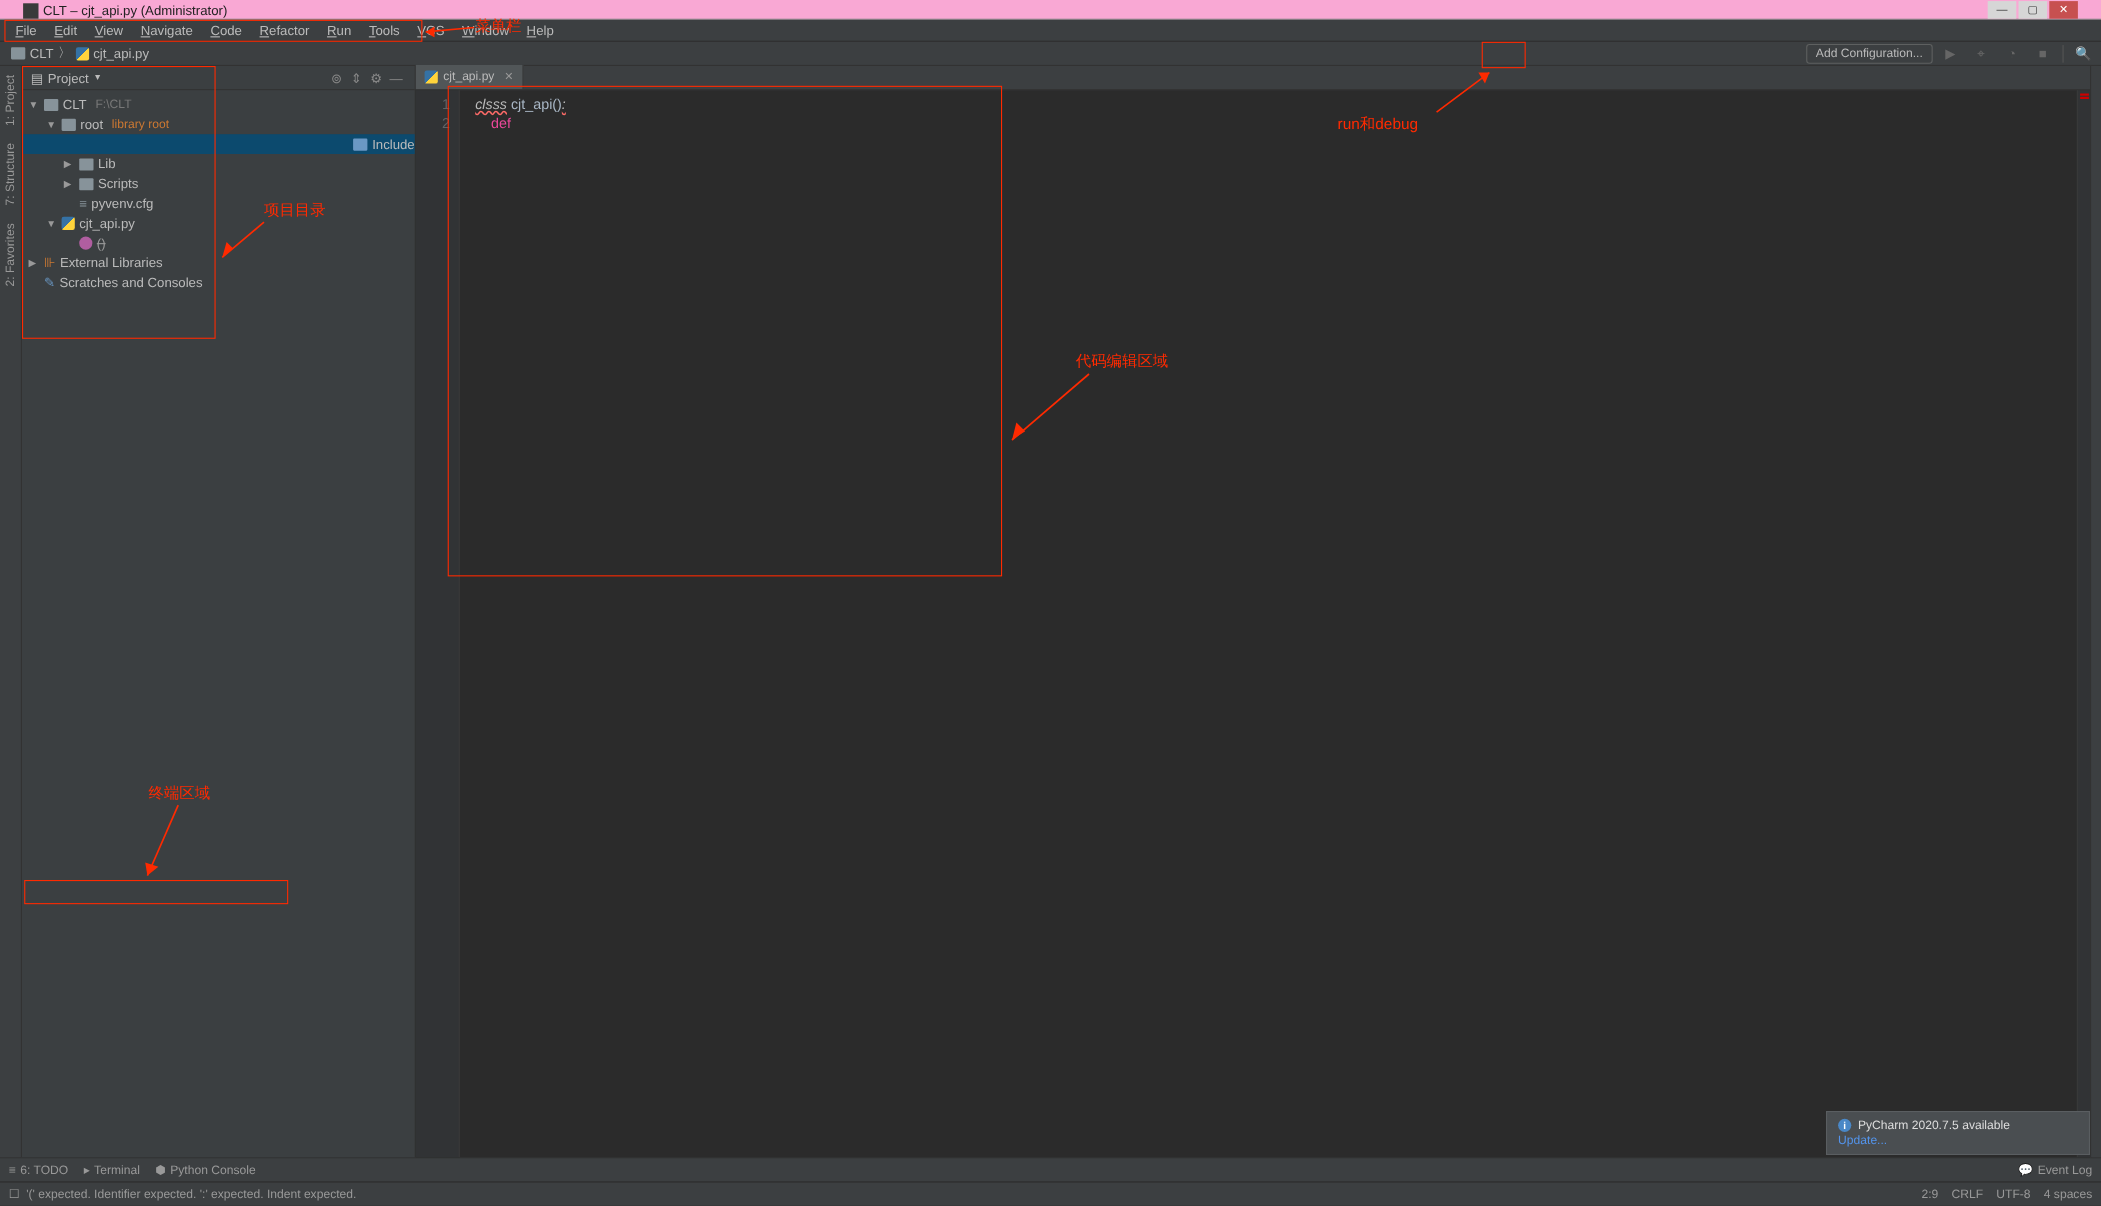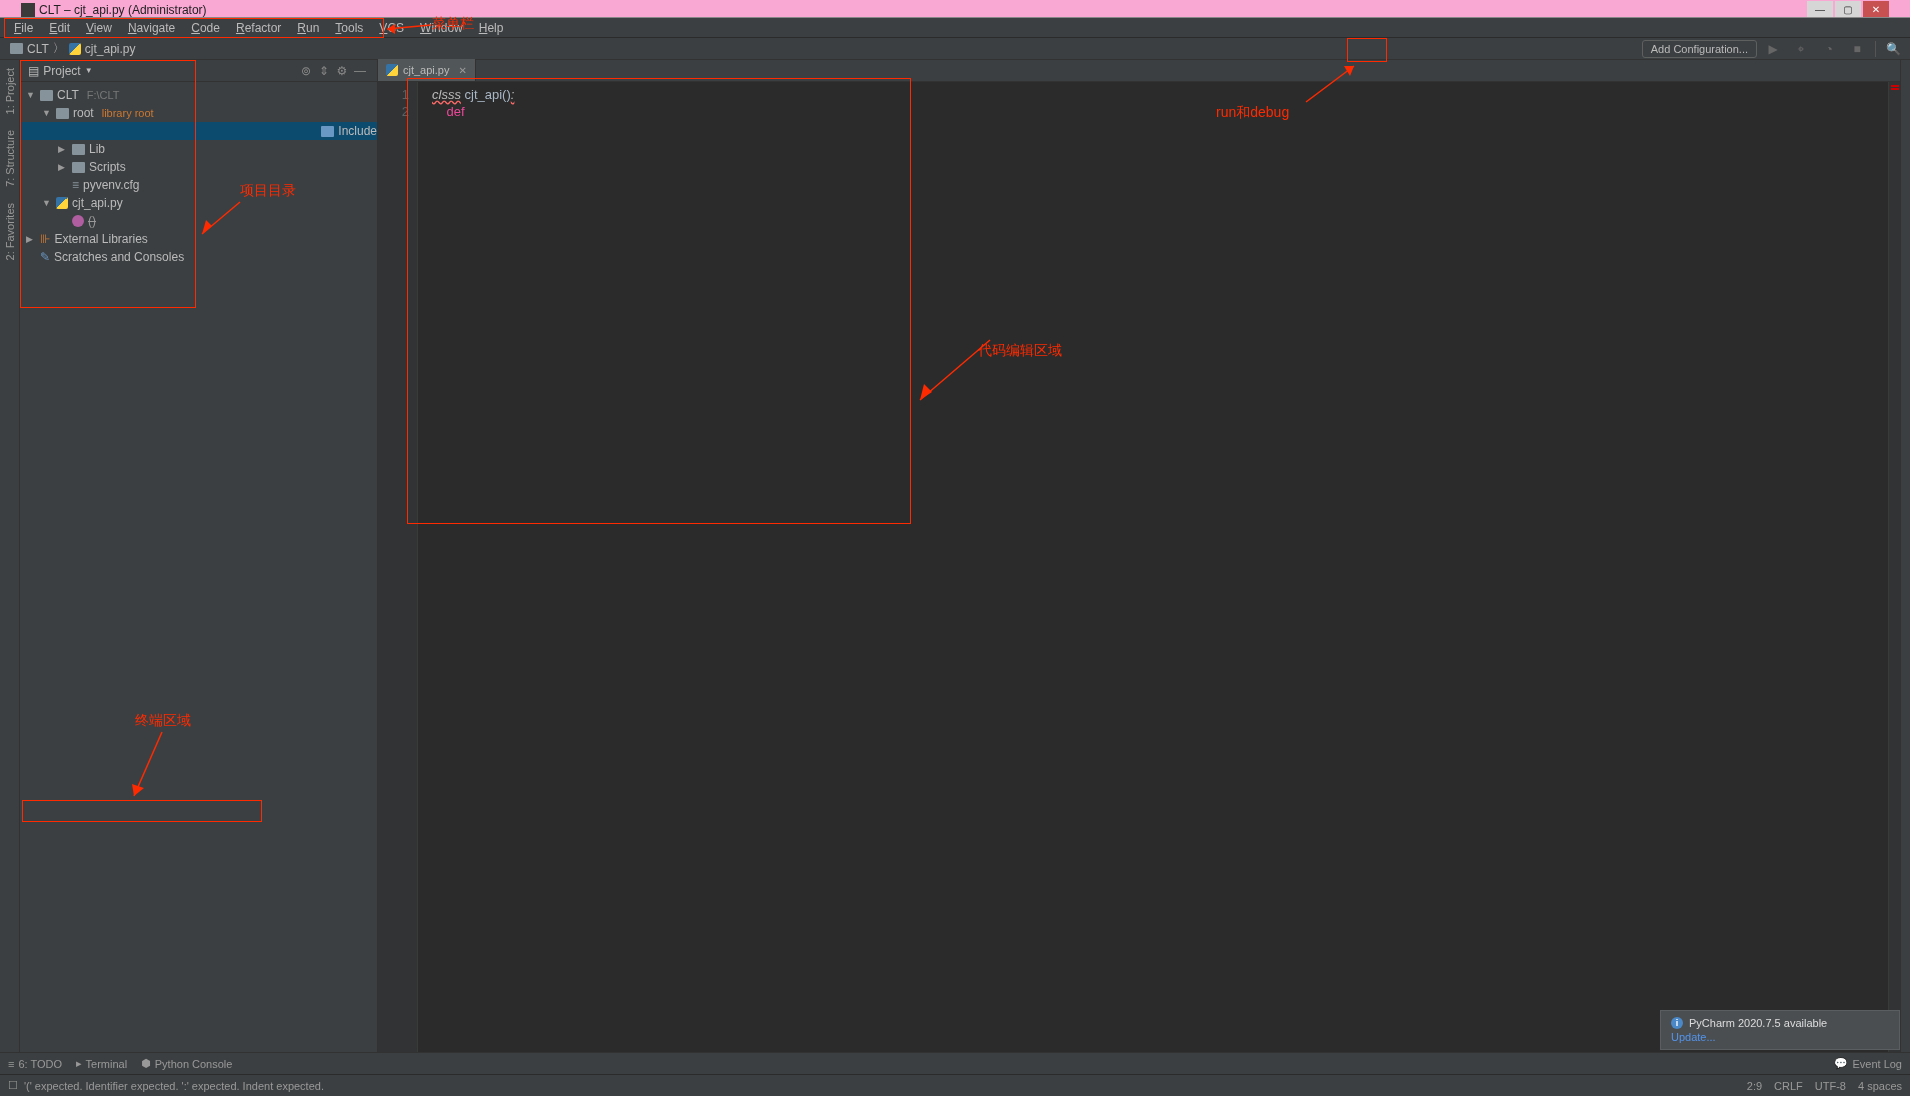--- a/index.html
+++ b/index.html
@@ -279,21 +279,21 @@
   </svg>
 
 <div class="anno-box" style="left:20px; top:60px; width:176px; height:248px;"></div>
 <div class="anno-text" style="left:240px; top:182px;">项目目录</div>
 <svg class="anno-arrow" style="left:198px; top:200px; width:44px; height:40px;">
     <line x1="42" y1="2" x2="4" y2="34" stroke="#ff2a00" stroke-width="1.5"></line>
     <polygon points="4,34 14,26 8,20" fill="#ff2a00"></polygon>
   </svg>
 
 <div class="anno-box" style="left:407px; top:78px; width:504px; height:446px;"></div>
-<div class="anno-text" style="left:978px; top:320px;margin-top:22px;">代码编辑区域</div>
+<div class="anno-text" style="left:978px; top:320px;">代码编辑区域</div>
 <svg class="anno-arrow" style="left:914px; top:336px; width:80px; height:70px;">
     <line x1="76" y1="4" x2="6" y2="64" stroke="#ff2a00" stroke-width="1.5"></line>
     <polygon points="6,64 18,56 10,48" fill="#ff2a00"></polygon>
   </svg>
 
 <div class="anno-box" style="left:22px; top:800px; width:240px; height:22px;"></div>
 <div class="anno-text" style="left:135px; top:712px;">终端区域</div>
 <svg class="anno-arrow" style="left:128px; top:730px; width:40px; height:70px;">
     <line x1="34" y1="2" x2="6" y2="66" stroke="#ff2a00" stroke-width="1.5"></line>
     <polygon points="6,66 16,58 4,54" fill="#ff2a00"></polygon>

